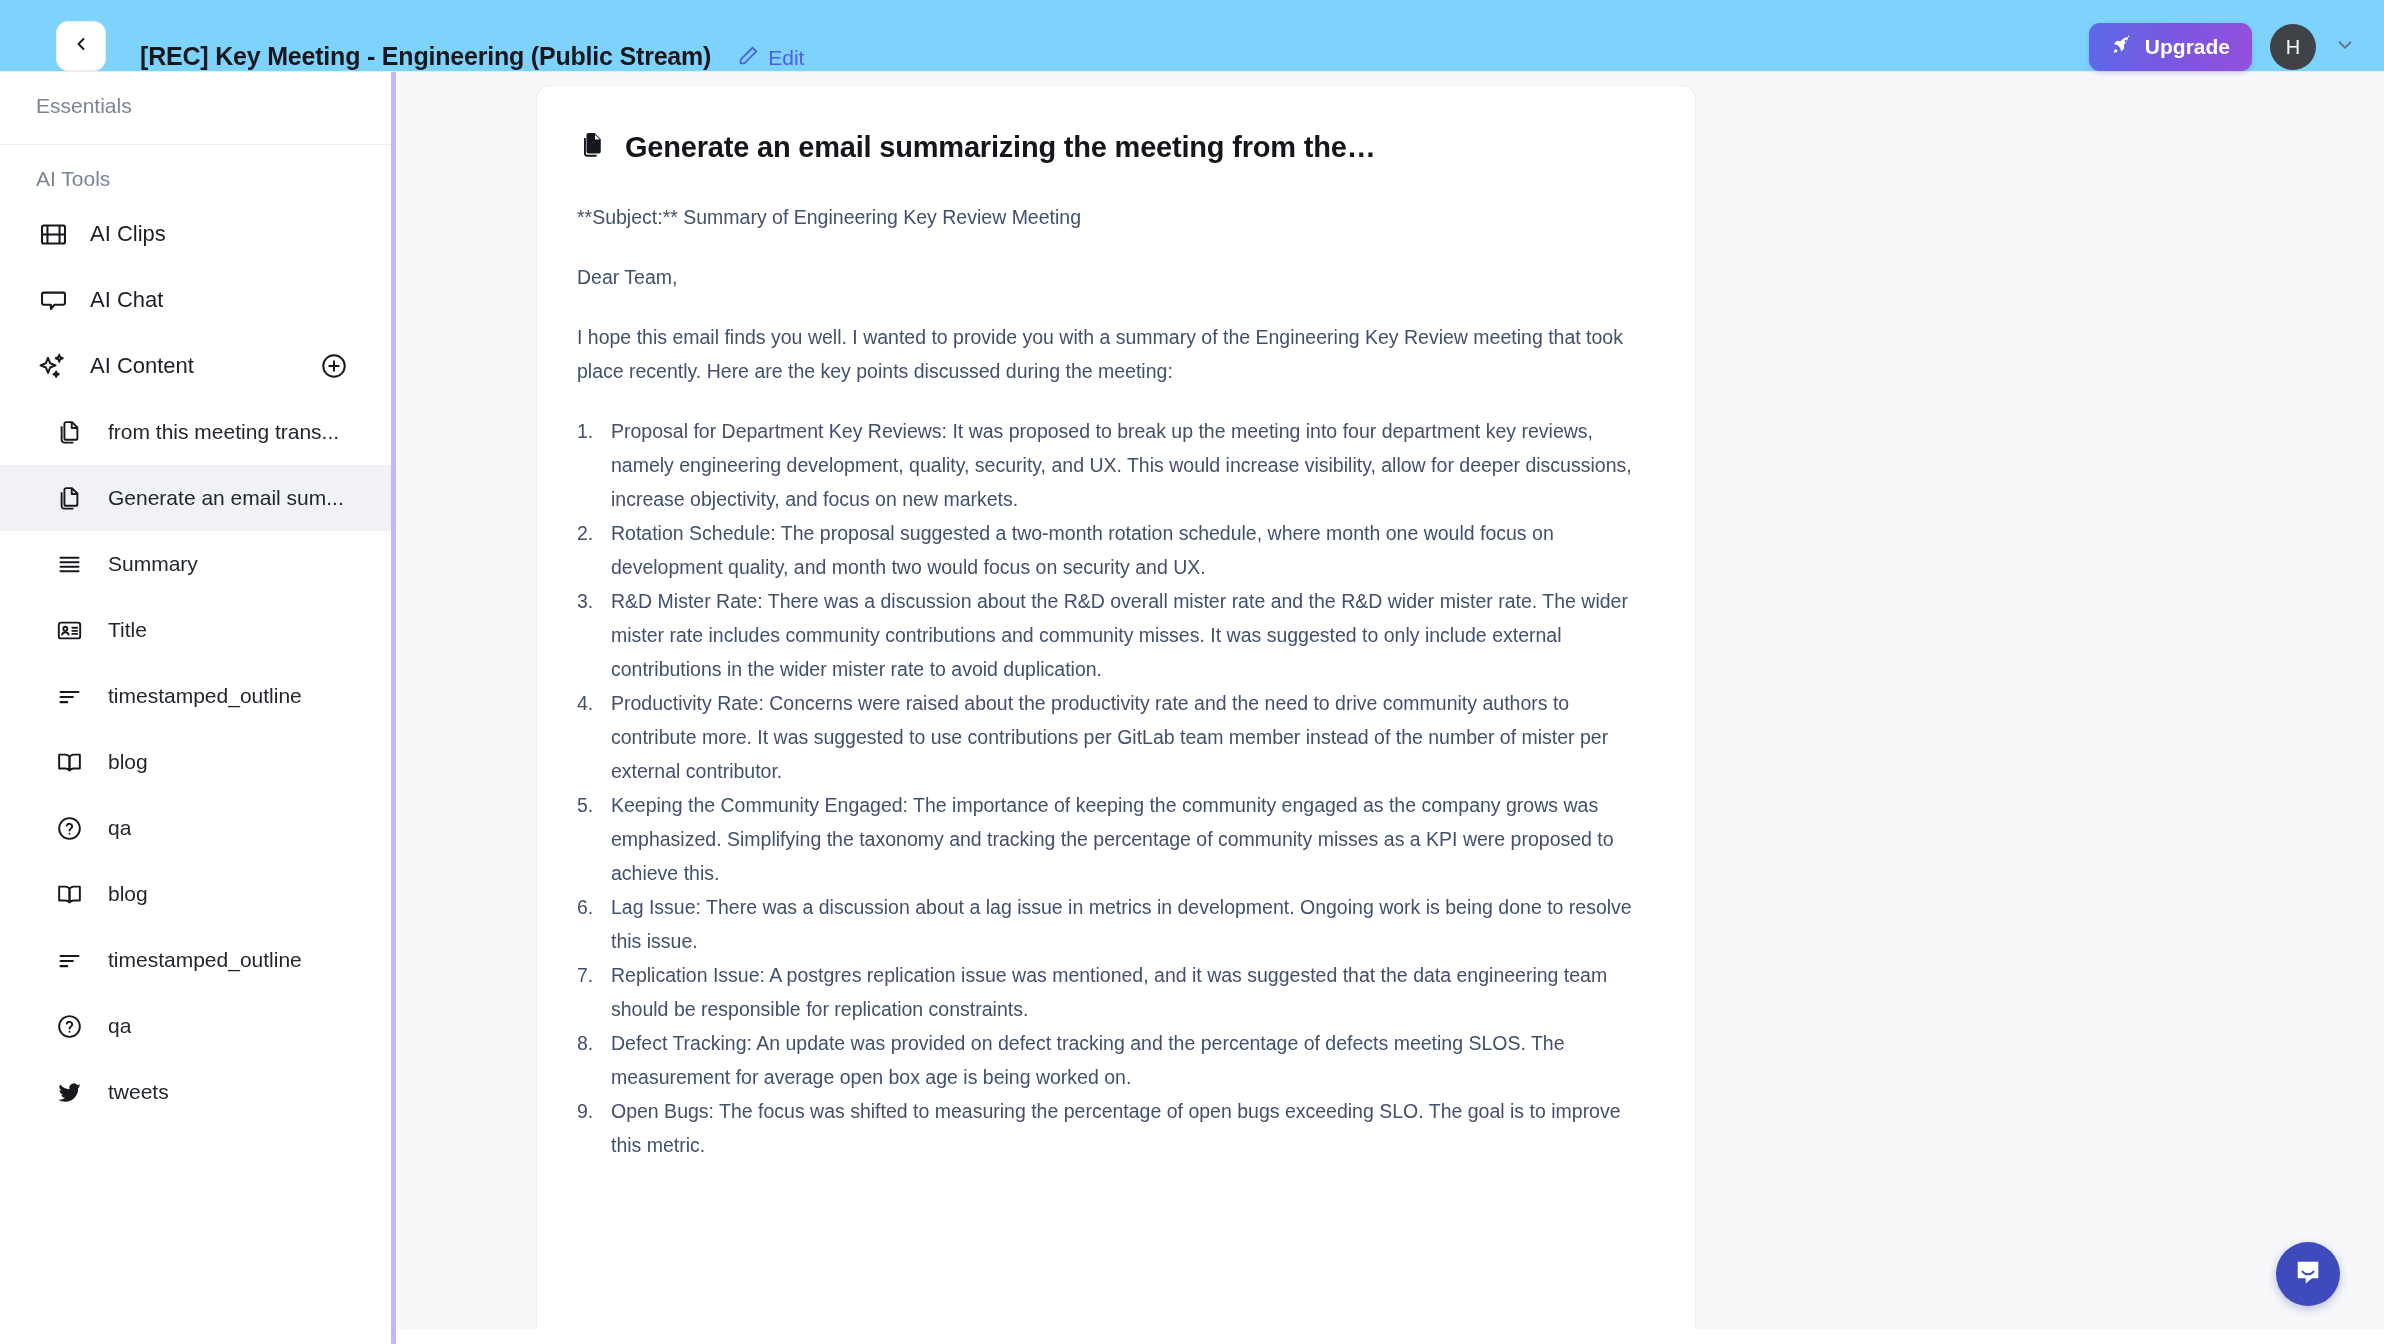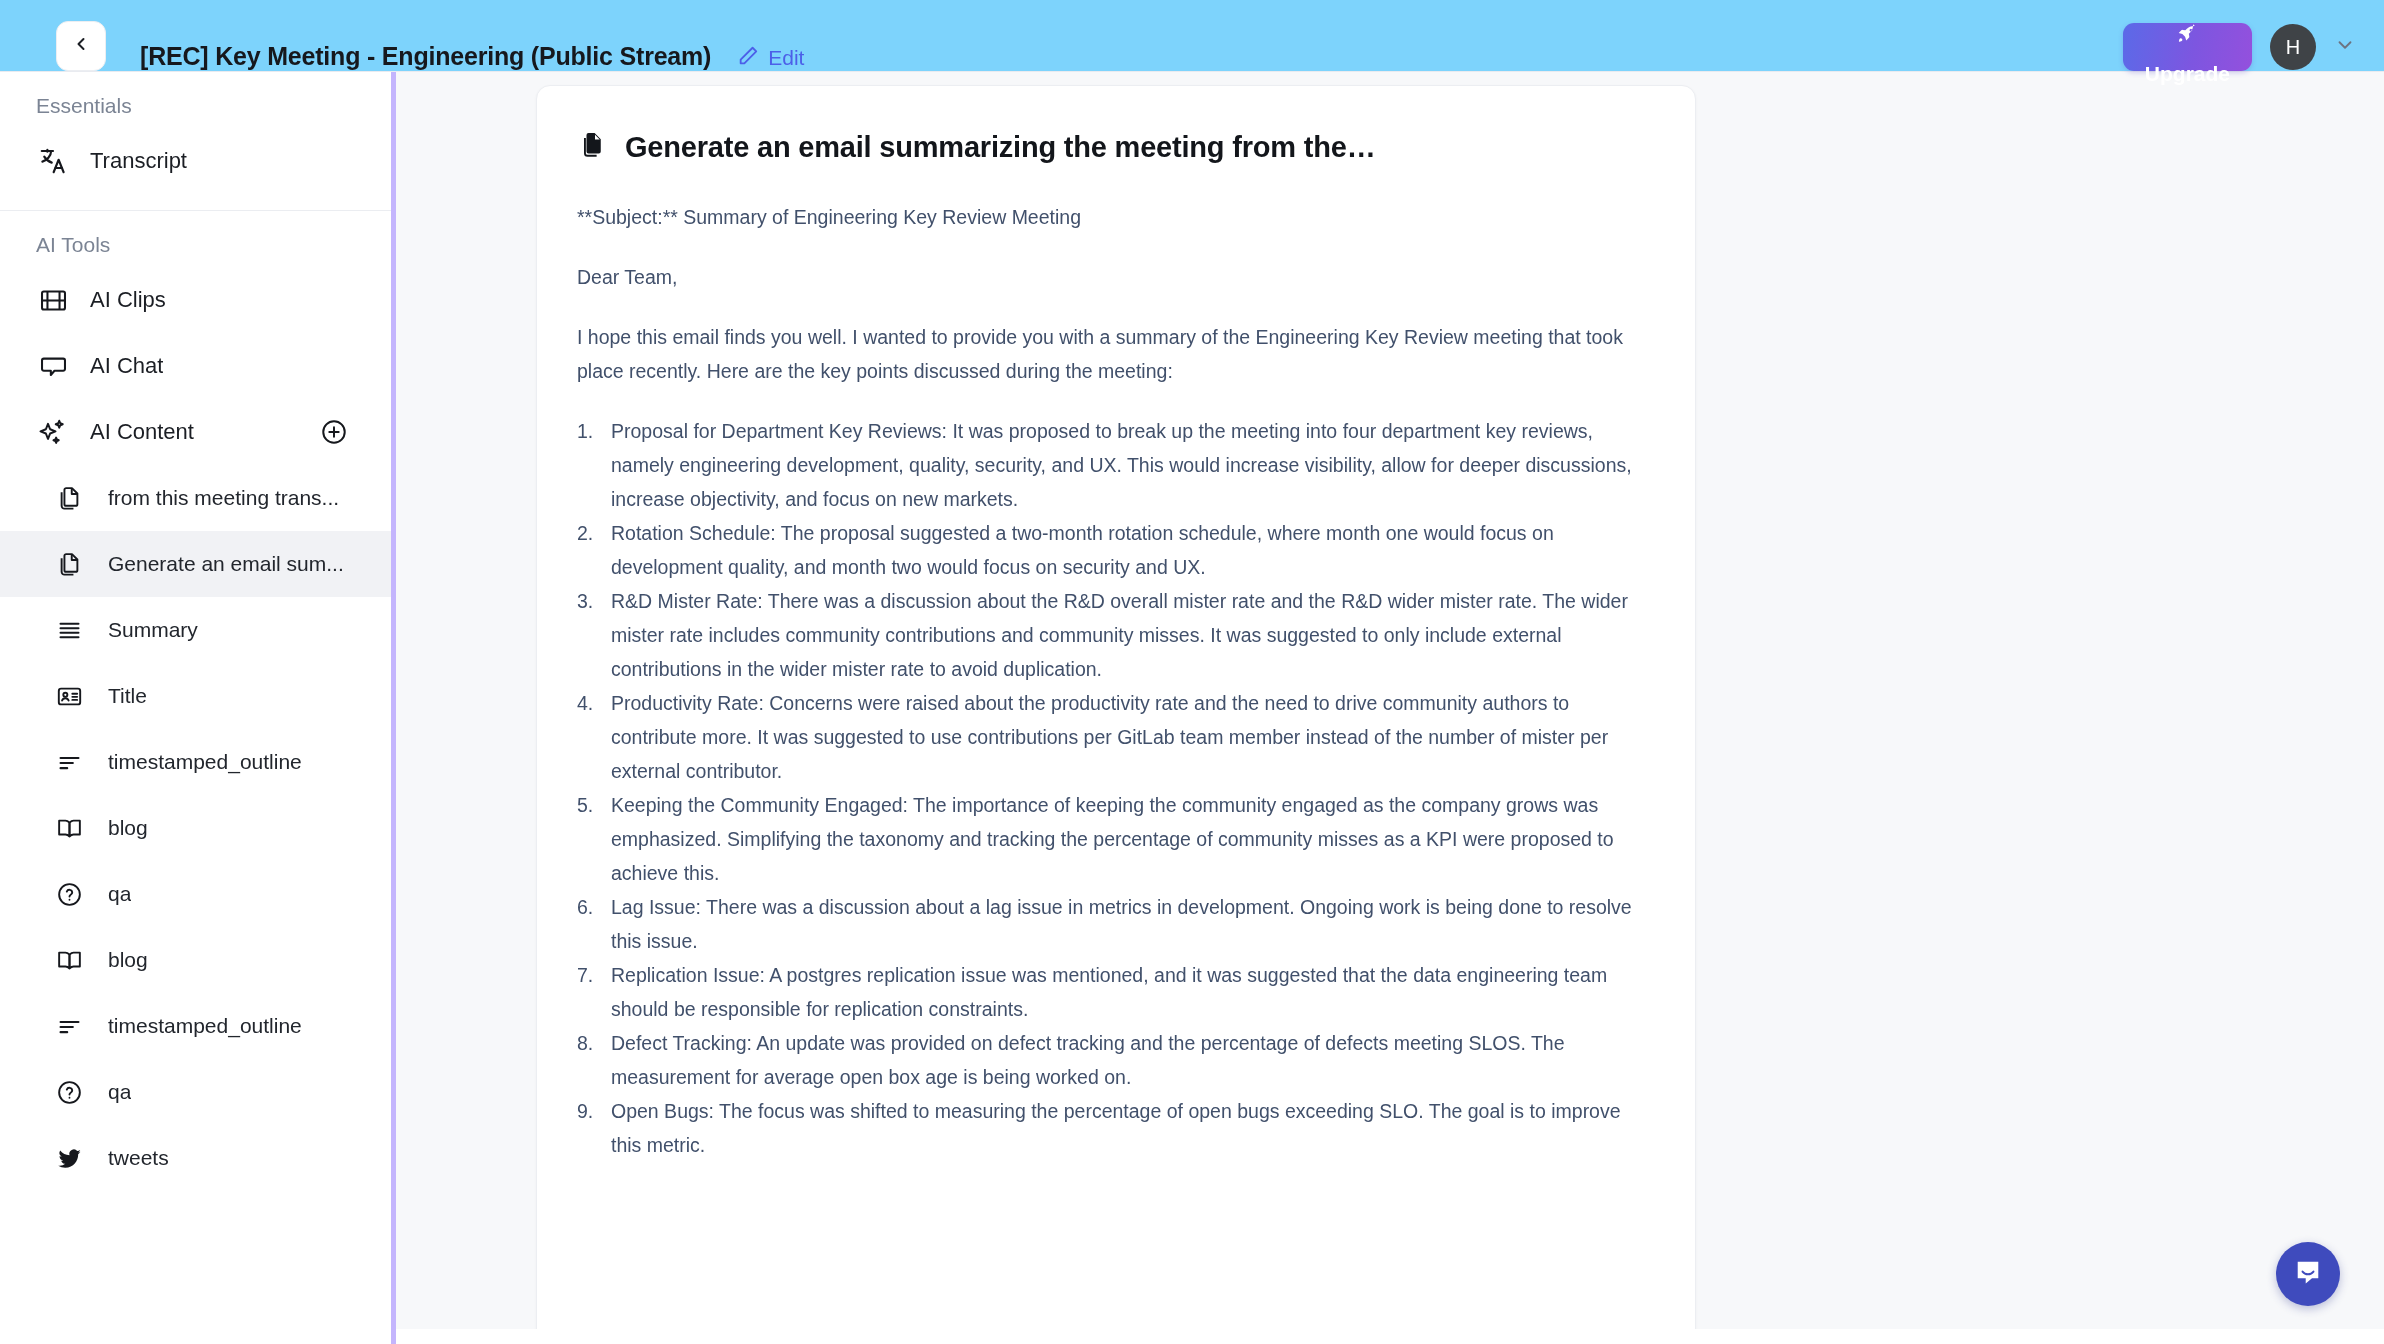--- a/index.html
+++ b/index.html
@@ -52,21 +52,20 @@
   .upgrade-btn {
     display: flex; align-items: center; gap: 12px;
     height: 48px; padding: 0 22px;
     border-radius: 11px;
     background: linear-gradient(100deg, #5b6ae8 0%, #7d56e0 55%, #9450dd 100%);
     color: #fff;
     font-size: 21px; font-weight: 700;
     border: none; cursor: pointer;
     box-shadow: 0 2px 5px rgba(90,80,200,0.25);
     white-space: nowrap;
-    flex-direction: column;
   }
   .avatar {
     width: 46px; height: 46px; border-radius: 50%;
     background: #3f4347; color: #fff;
     display: flex; align-items: center; justify-content: center;
     font-size: 20px; font-weight: 500;
     cursor: pointer;
   }
   .caret-down { cursor: pointer; display: flex; align-items: center; }
 
@@ -215,33 +214,20 @@
           </svg>
       </span>
     </div>
   </div>
 </div>
 
 <div class="sidebar">
 
   <div class="section-title">Essentials</div>
 
-  <div class="nav-item">
-    <span class="nav-icon">
-      <svg width="30" height="30" viewBox="0 0 24 24" fill="none" stroke="#16181d" stroke-width="1.7" stroke-linecap="round" stroke-linejoin="round">
-          <path d="M3 4h9"></path>
-          <path d="M7.5 3v1.5"></path>
-          <path d="M10.5 4c0 4-3.5 7.5-7 8.5"></path>
-          <path d="M5 8.5c1.5 2.5 3.5 4 6 4.8"></path>
-          <path d="M12.5 21l4-10 4 10"></path>
-          <path d="M14 17.6h5"></path>
-        </svg>
-    </span>
-    <span class="nav-label">Transcript</span>
-  </div>
 
 
   <div class="sidebar-sep"></div>
 
   <div class="section-title">AI Tools</div>
 
   <div class="nav-item">
     <span class="nav-icon">
       <svg width="29" height="29" viewBox="0 0 24 24" fill="none" stroke="#16181d" stroke-width="1.7" stroke-linejoin="round">
           <rect x="2.5" y="4.5" width="19" height="15" rx="1.5"></rect>

